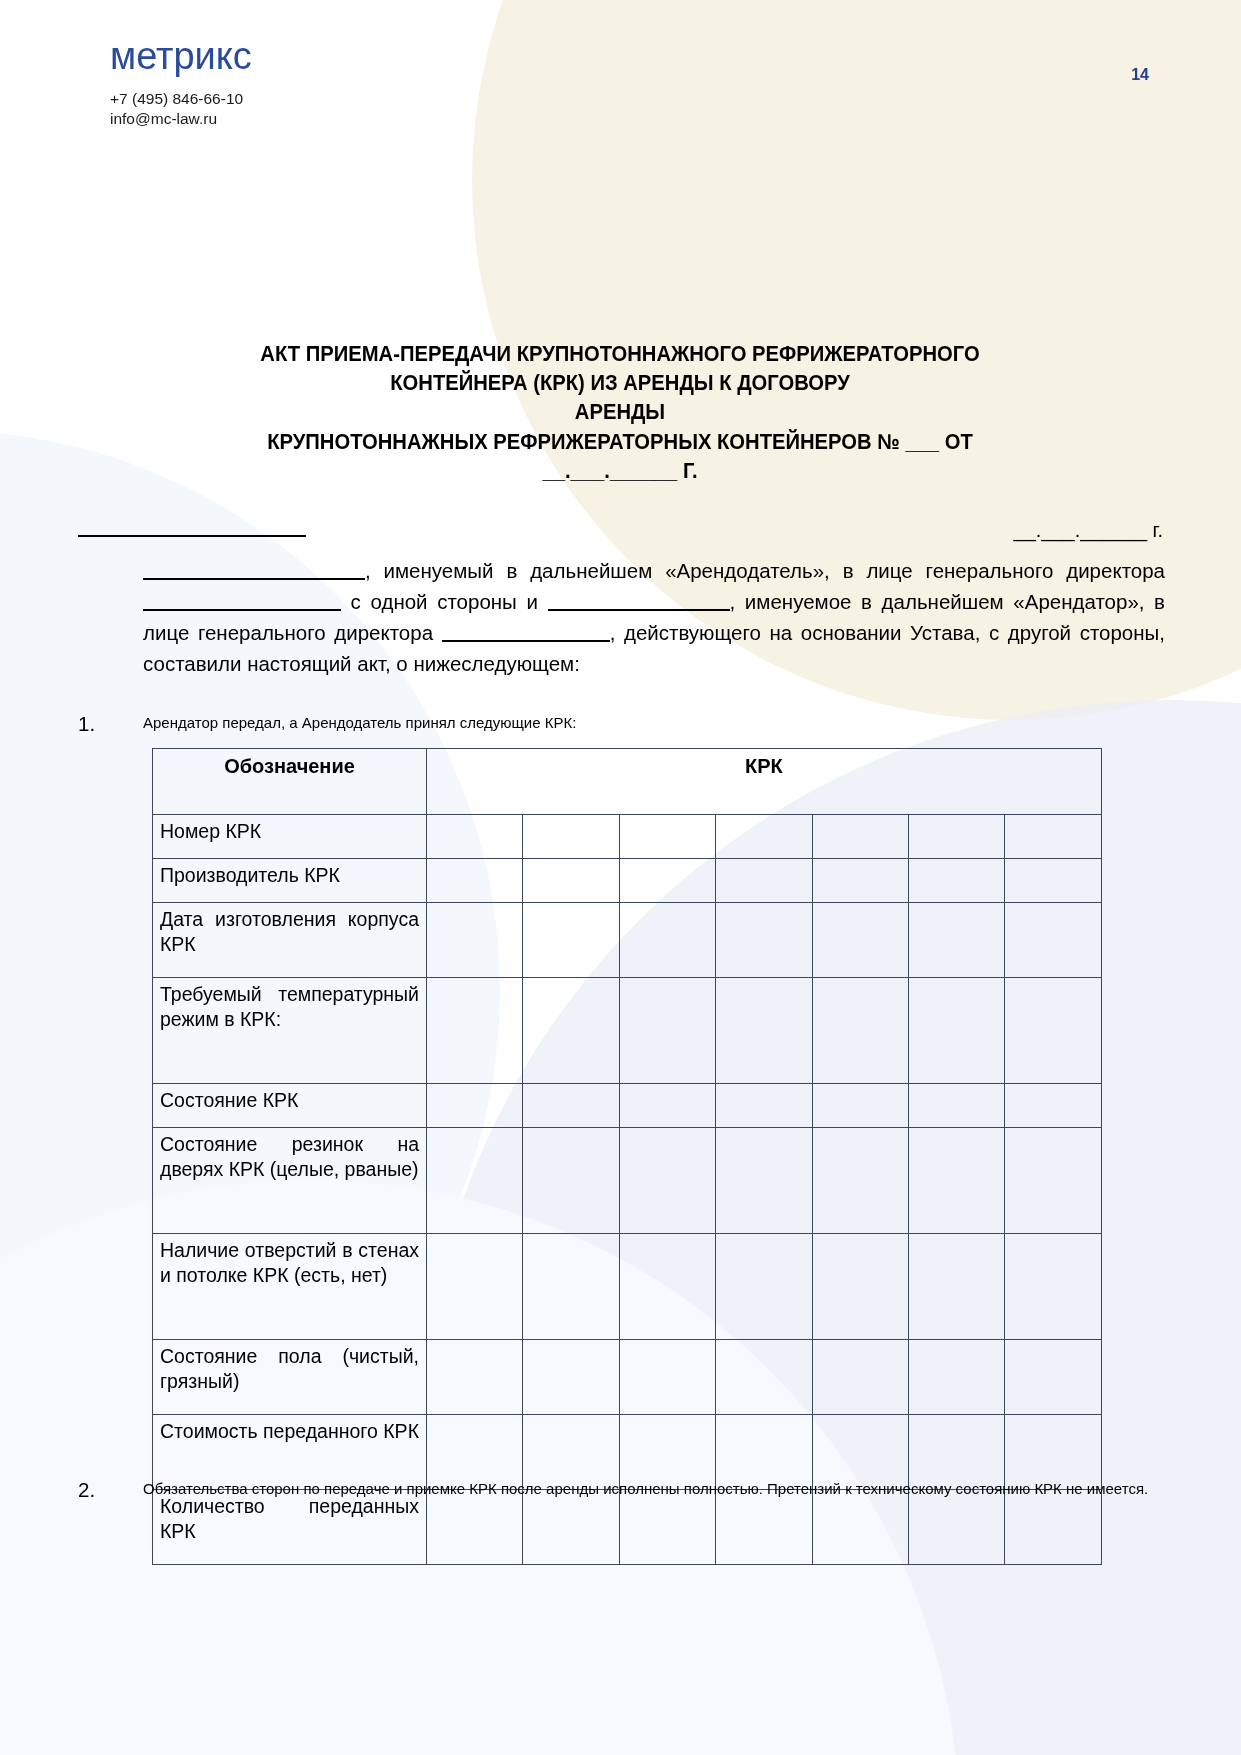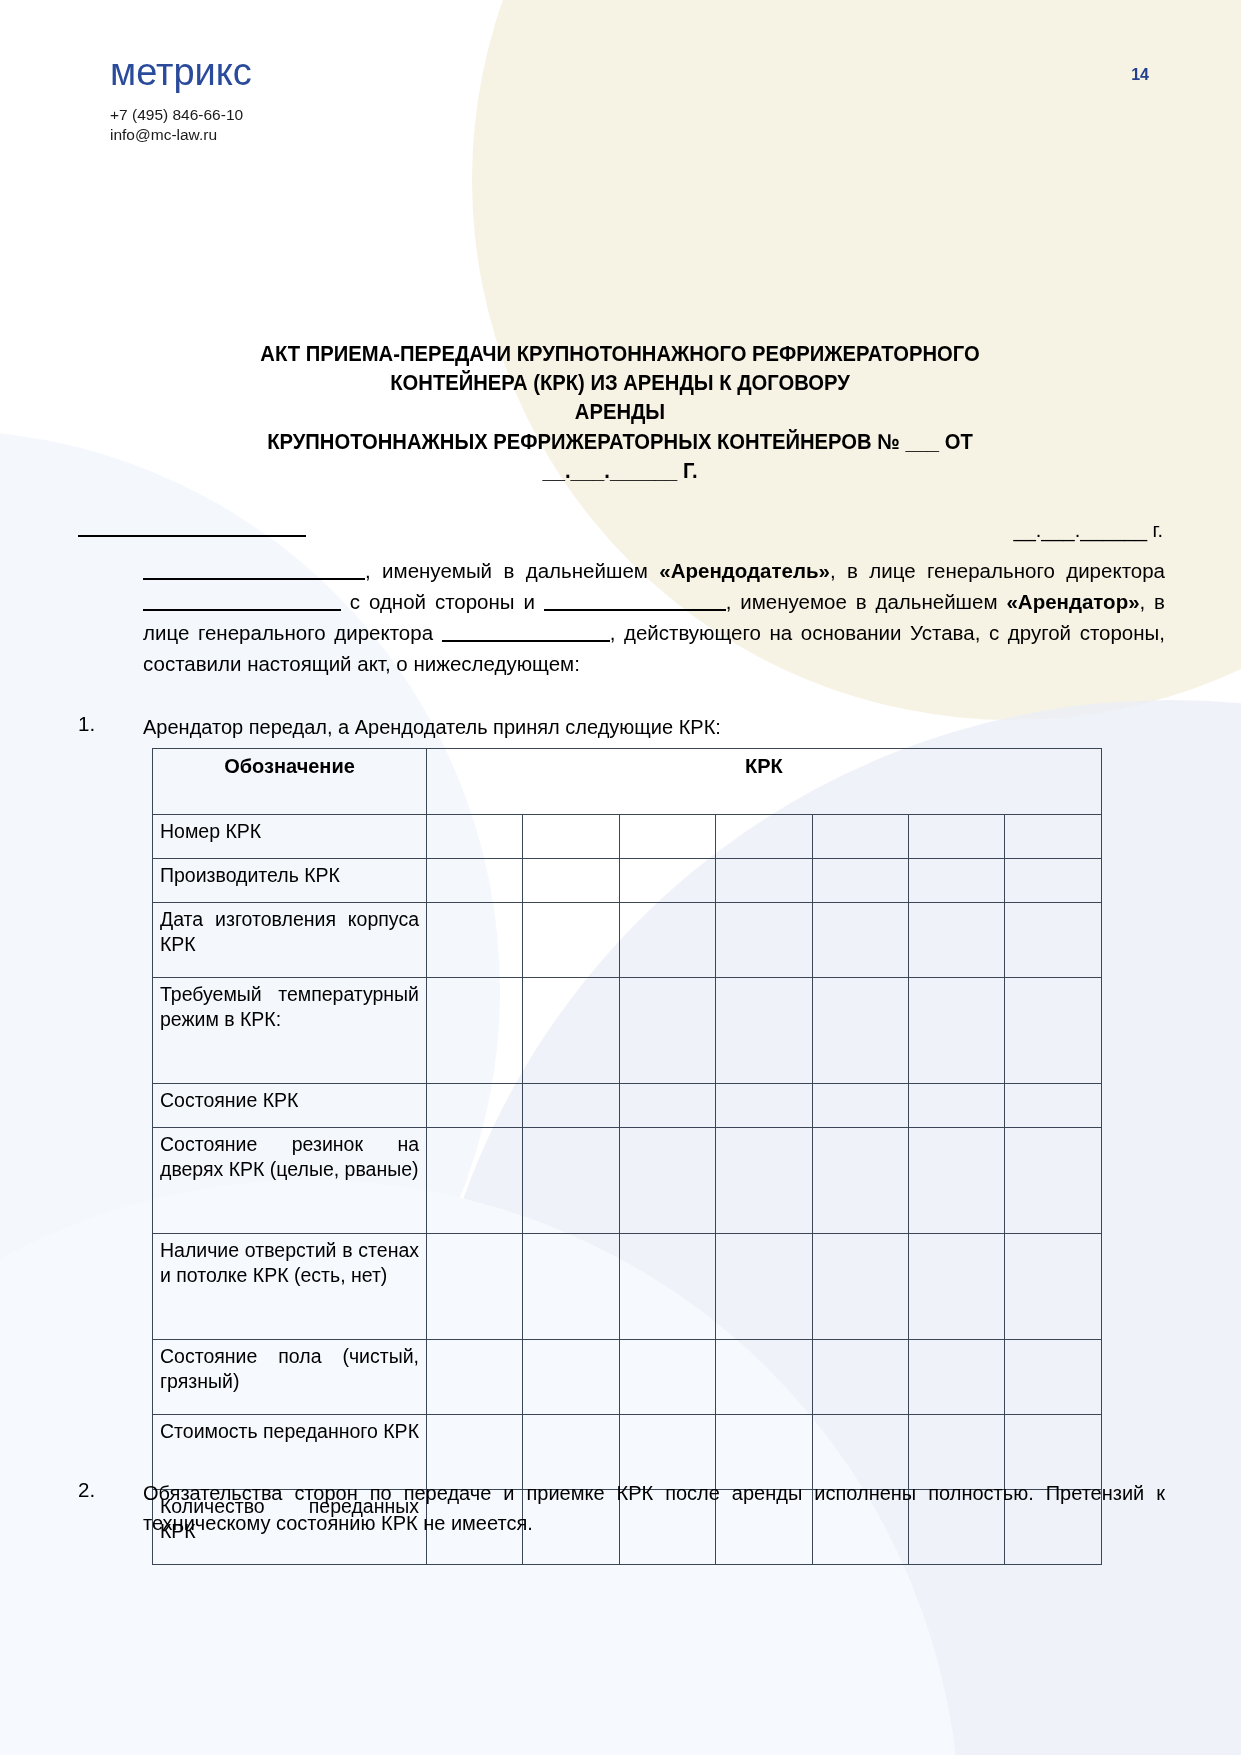--- a/index.html
+++ b/index.html
@@ -67,21 +67,21 @@
   .content {
     position: relative;
     z-index: 3;
     width: 1241px;
     height: 1755px;
   }
 
   .brand {
     position: absolute;
     left: 110px;
-    top: 53px;
+    top: 37px;
   }
   .brand-name {
     font-family: "Liberation Sans", sans-serif;
     font-size: 38px;
     font-weight: 400;
     color: #2a4b9b;
     letter-spacing: 0px;
     line-height: 1;
   }
   .brand-contact {
@@ -143,37 +143,37 @@
     top: 555px;
     width: 1022px;
     font-family: "Liberation Sans Narrow", "Liberation Sans", sans-serif;
     font-size: 20.5px;
     line-height: 1.52;
     color: #000;
     text-align: justify;
     text-justify: inter-word;
   }
   .body-block p { margin: 0; }
-  .body-block b { font-weight: bold; margin-top: 36px; }
+  .body-block b { font-weight: normal; margin-top: 36px; }
   .u-inline {
     display: inline-block;
     border-bottom: 2.2px solid #000;
     height: 0.92em;
     vertical-align: baseline;
     margin-bottom: -2px;
   }
   .u-220 { width: 222px; }
   .u-200 { width: 198px; }
   .u-185 { width: 182px; }
   .u-170 { width: 168px; }
 
   .numbered {
     position: absolute;
     font-family: "Liberation Sans Narrow", "Liberation Sans", sans-serif;
-    font-size: 20px;
+    font-size: 15px;
     line-height: 1.52;
     color: #000;
   }
   .num-marker {
     position: absolute;
     left: 78px;
     font-family: "Liberation Sans Narrow", "Liberation Sans", sans-serif;
     font-size: 20.5px;
     color: #000;
   }

